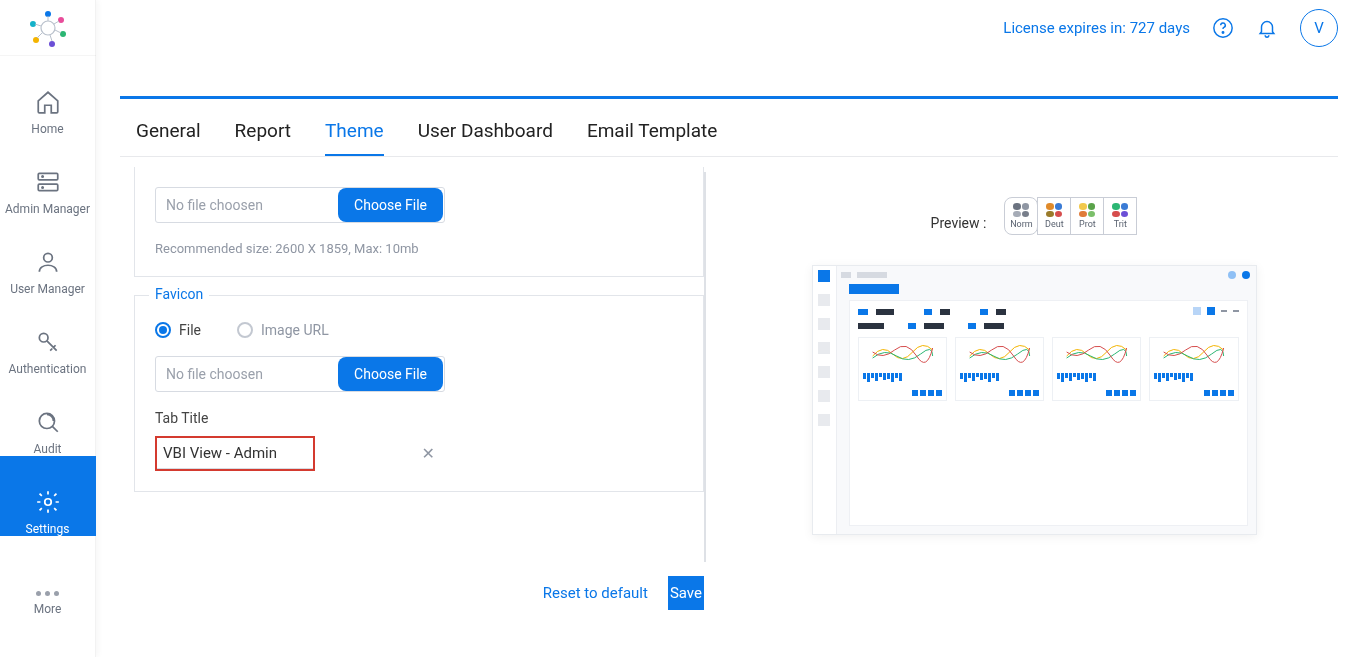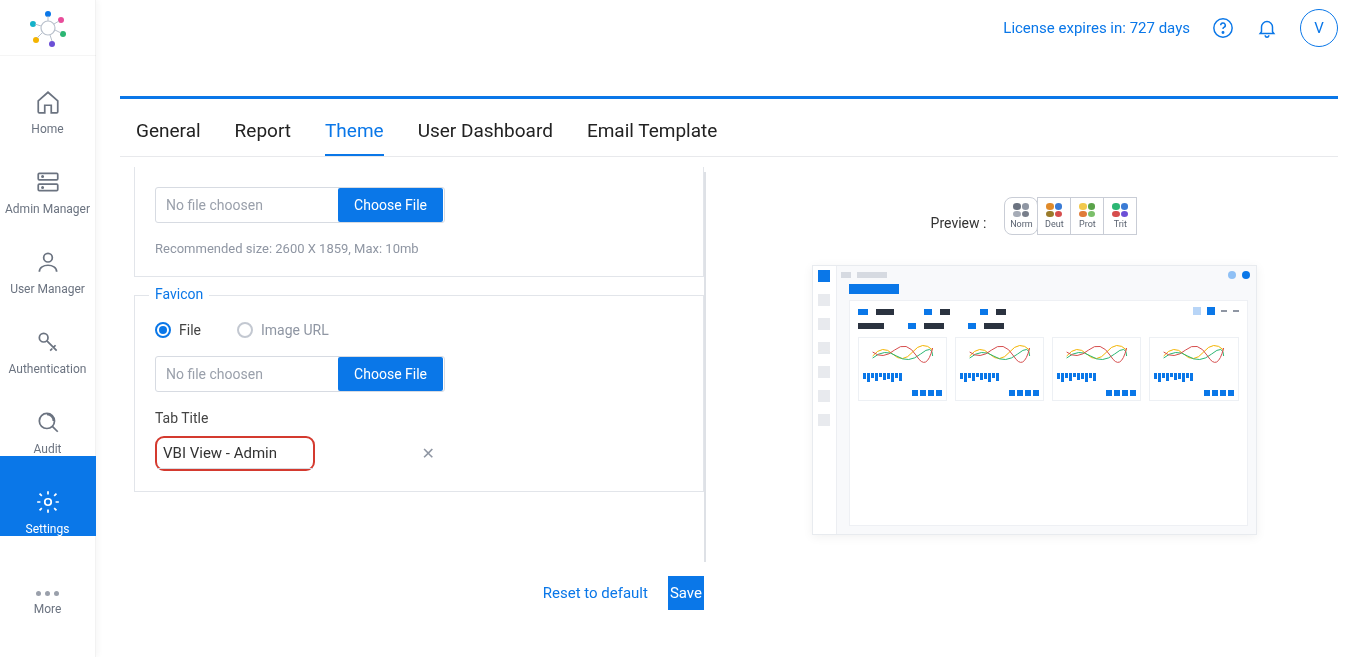--- a/index.html
+++ b/index.html
@@ -57,21 +57,21 @@
   border: 1px solid #e2e5ea; position:relative; padding: 12px 20px 20px 20px; margin-bottom: 18px;
 }
 .leftcard .card-title {
   position:absolute; top:-10px; left: 14px; background:#fff; padding: 0 6px;
   color:#0a77e8; font-size:14px;
 }
 .file-row { display:flex; align-items:center; border:1px solid #d7dbe2; border-radius:3px; width: 290px; height:36px; }
 .file-text { flex:1; padding:0 10px; color:#9aa0ab; font-size:14px; }
 .choose-btn {
   background:#0a77e8; color:#fff; border:none; height:34px; padding: 0 16px;
-  border-radius: 2px; font-size:14px; cursor:pointer; margin:1px;
+  border-radius: 8px; font-size:14px; cursor:pointer; margin:1px;
 }
 .hint { color:#8f96a3; font-size:13px; margin-top: 18px; }
 
 .radio-row { display:flex; gap: 36px; margin: 14px 0 18px 0; align-items:center;}
 .radio-item { display:flex; align-items:center; gap:8px; color:#444; font-size:14px; cursor:pointer;}
 .radio-item.dim { color:#8f96a3; }
 .radio-dot { width:16px; height:16px; border-radius:50%; border:2px solid #0a77e8; display:flex; align-items:center; justify-content:center;}
 .radio-dot.inner::after{ content:""; width:8px; height:8px; border-radius:50%; background:#0a77e8; }
 .radio-dot.off { border-color:#c3c8d1; }
 
@@ -271,21 +271,21 @@
               <span class="radio-dot off"></span>
               <span>Image URL</span>
             </div>
           </div>
           <div class="file-row">
             <span class="file-text">No file choosen</span>
             <button class="choose-btn">Choose File</button>
           </div>
           <div class="field-label">Tab Title</div>
           <div style="position:relative; width: 290px;">
-            <div class="text-input-wrap" style="width:160px;border-radius:9px;">
+            <div class="text-input-wrap" style="width:160px;">
               <input class="text-input" value="VBI View - Admin" style="">
             </div>
             <span style="position:absolute; right:10px; top:8px; color:#8f96a3; cursor:pointer;">✕</span>
           </div>
         </div>
       </div>
 
       <div class="actions">
         <button class="link-btn">Reset to default</button>
         <button class="save-btn">Save</button>

